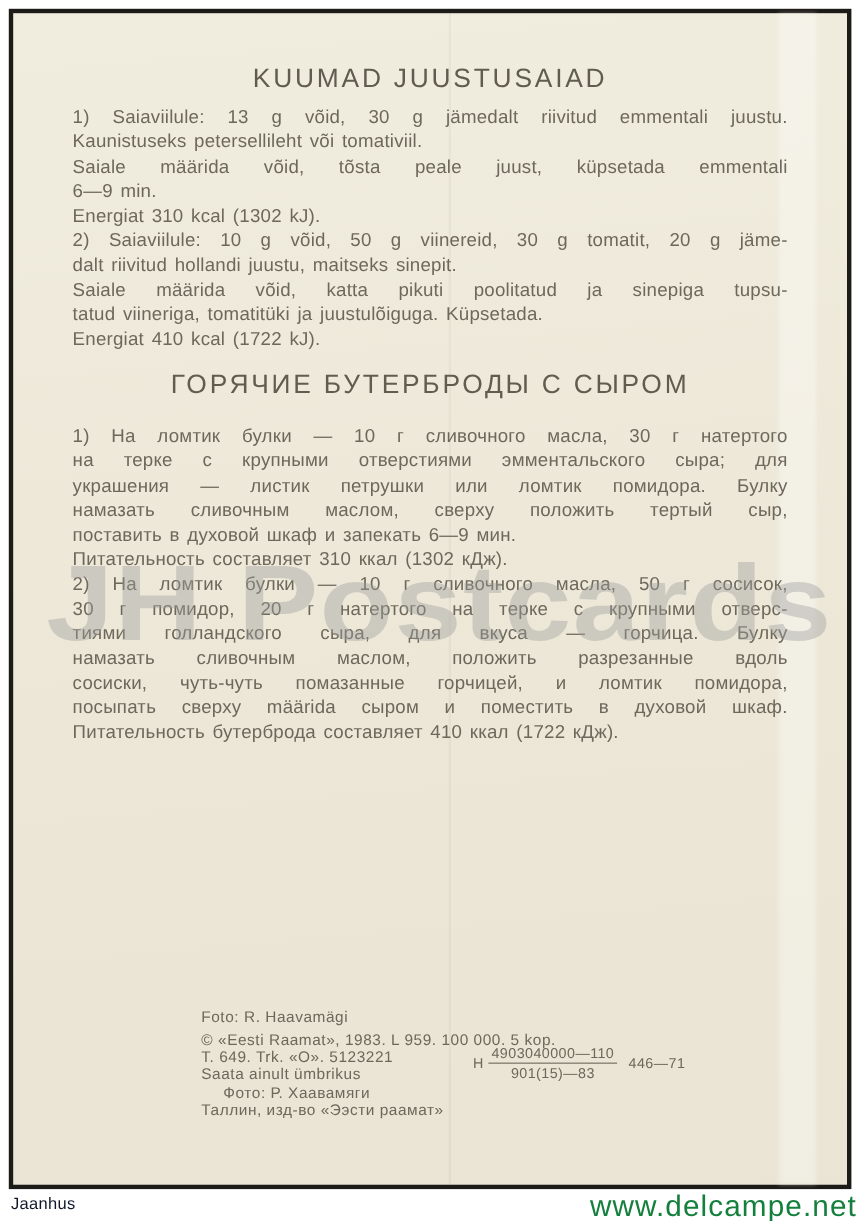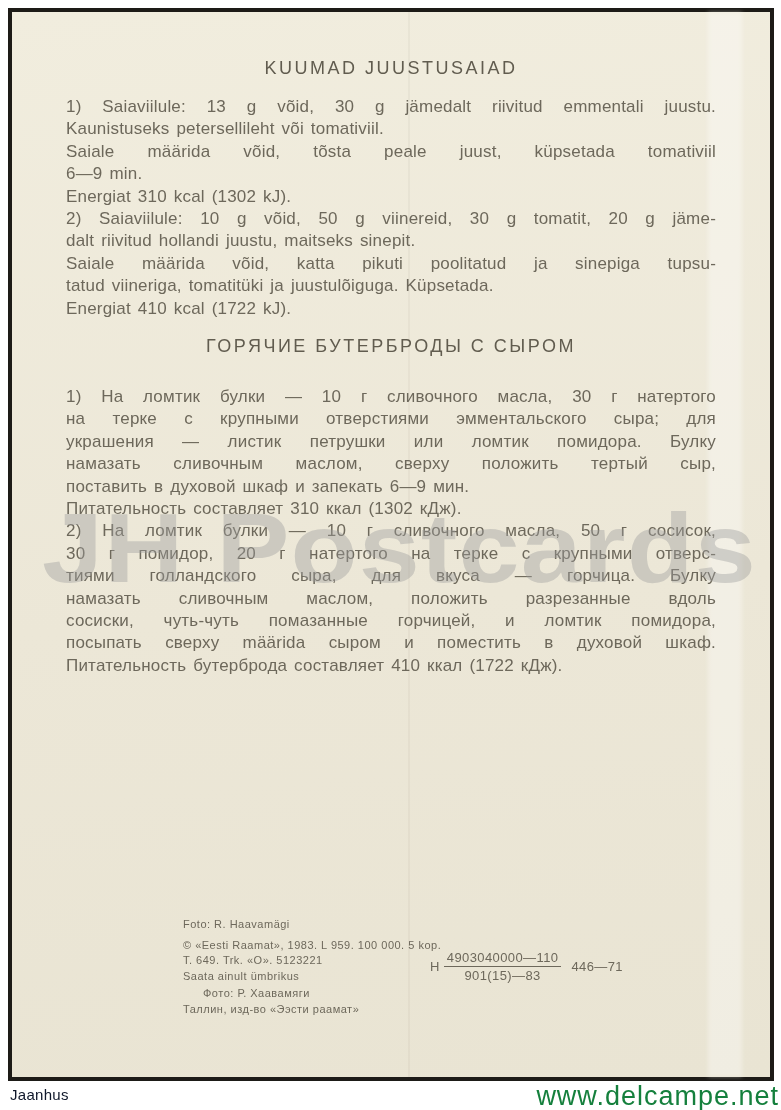--- a/index.html
+++ b/index.html
@@ -42,21 +42,21 @@
     width: 34px;
     background: rgba(255, 255, 255, 0.35);
     filter: blur(2px);
   }
   
   .sec-title {
     position: absolute;
     left: 0;
     width: 100%;
     text-align: center;
-    font-size: 18px;
+    font-size: 24px;
     letter-spacing: 2.5px;
     color: #615c4f;
     white-space: nowrap;
   }
   .title-et { top: 46px; }
   .title-ru { top: 324px; }
   
   .text-block {
     position: absolute;
     left: 54px;
@@ -69,21 +69,21 @@
   }
   .block-et { top: 84px; }
   .block-ru { top: 374px; }
   .ln { text-align: left; }
   .jf { text-align: justify; text-align-last: justify; }
   
   .imprint {
     position: absolute;
     left: 171px;
     top: 905px;
-    font-size: 11px;
+    font-size: 14px;
     line-height: 15.5px;
     letter-spacing: 0.5px;
     color: #6d685b;
   }
   .imprint .gap-big { margin-top: 5px; }
   .imprint .gap-small { margin-top: 2px; margin-left: 20px; }
   
   .print-code {
     position: absolute;
     left: 418px;
@@ -140,21 +140,21 @@
 
   <div class="card">
     <div class="crease"></div>
     <div class="sheen"></div>
 
     <div class="sec-title title-et">KUUMAD JUUSTUSAIAD</div>
 
     <div class="text-block block-et">
       <div class="ln jf">1) Saiaviilule: 13 g võid, 30 g jämedalt riivitud emmentali juustu.</div>
       <div class="ln">Kaunistuseks petersellileht või tomativiil.</div>
-      <div class="ln jf">Saiale määrida võid, tõsta peale juust, küpsetada tomativiil</div>
+      <div class="ln jf">Saiale määrida võid, tõsta peale juust, küpsetada emmentali</div>
       <div class="ln">6—9 min.</div>
       <div class="ln">Energiat 310 kcal (1302 kJ).</div>
       <div class="ln jf">2) Saiaviilule: 10 g võid, 50 g viinereid, 30 g tomatit, 20 g jäme-</div>
       <div class="ln">dalt riivitud hollandi juustu, maitseks sinepit.</div>
       <div class="ln jf">Saiale määrida võid, katta pikuti poolitatud ja sinepiga tupsu-</div>
       <div class="ln">tatud viineriga, tomatitüki ja juustulõiguga. Küpsetada.</div>
       <div class="ln">Energiat 410 kcal (1722 kJ).</div>
     </div>
 
     <div class="sec-title title-ru">ГОРЯЧИЕ БУТЕРБРОДЫ С СЫРОМ</div>

